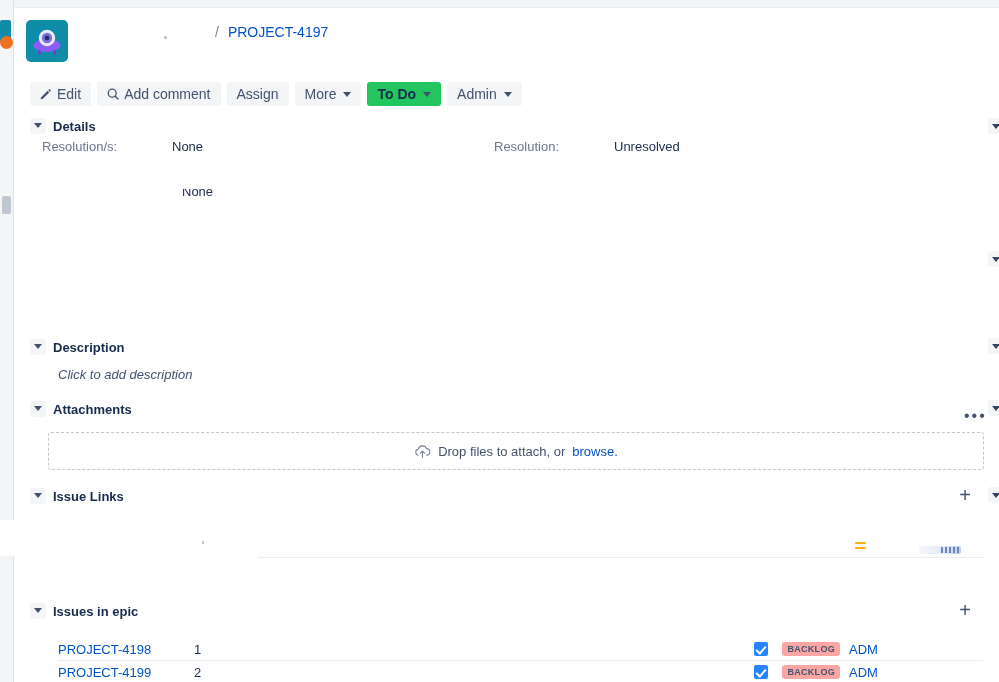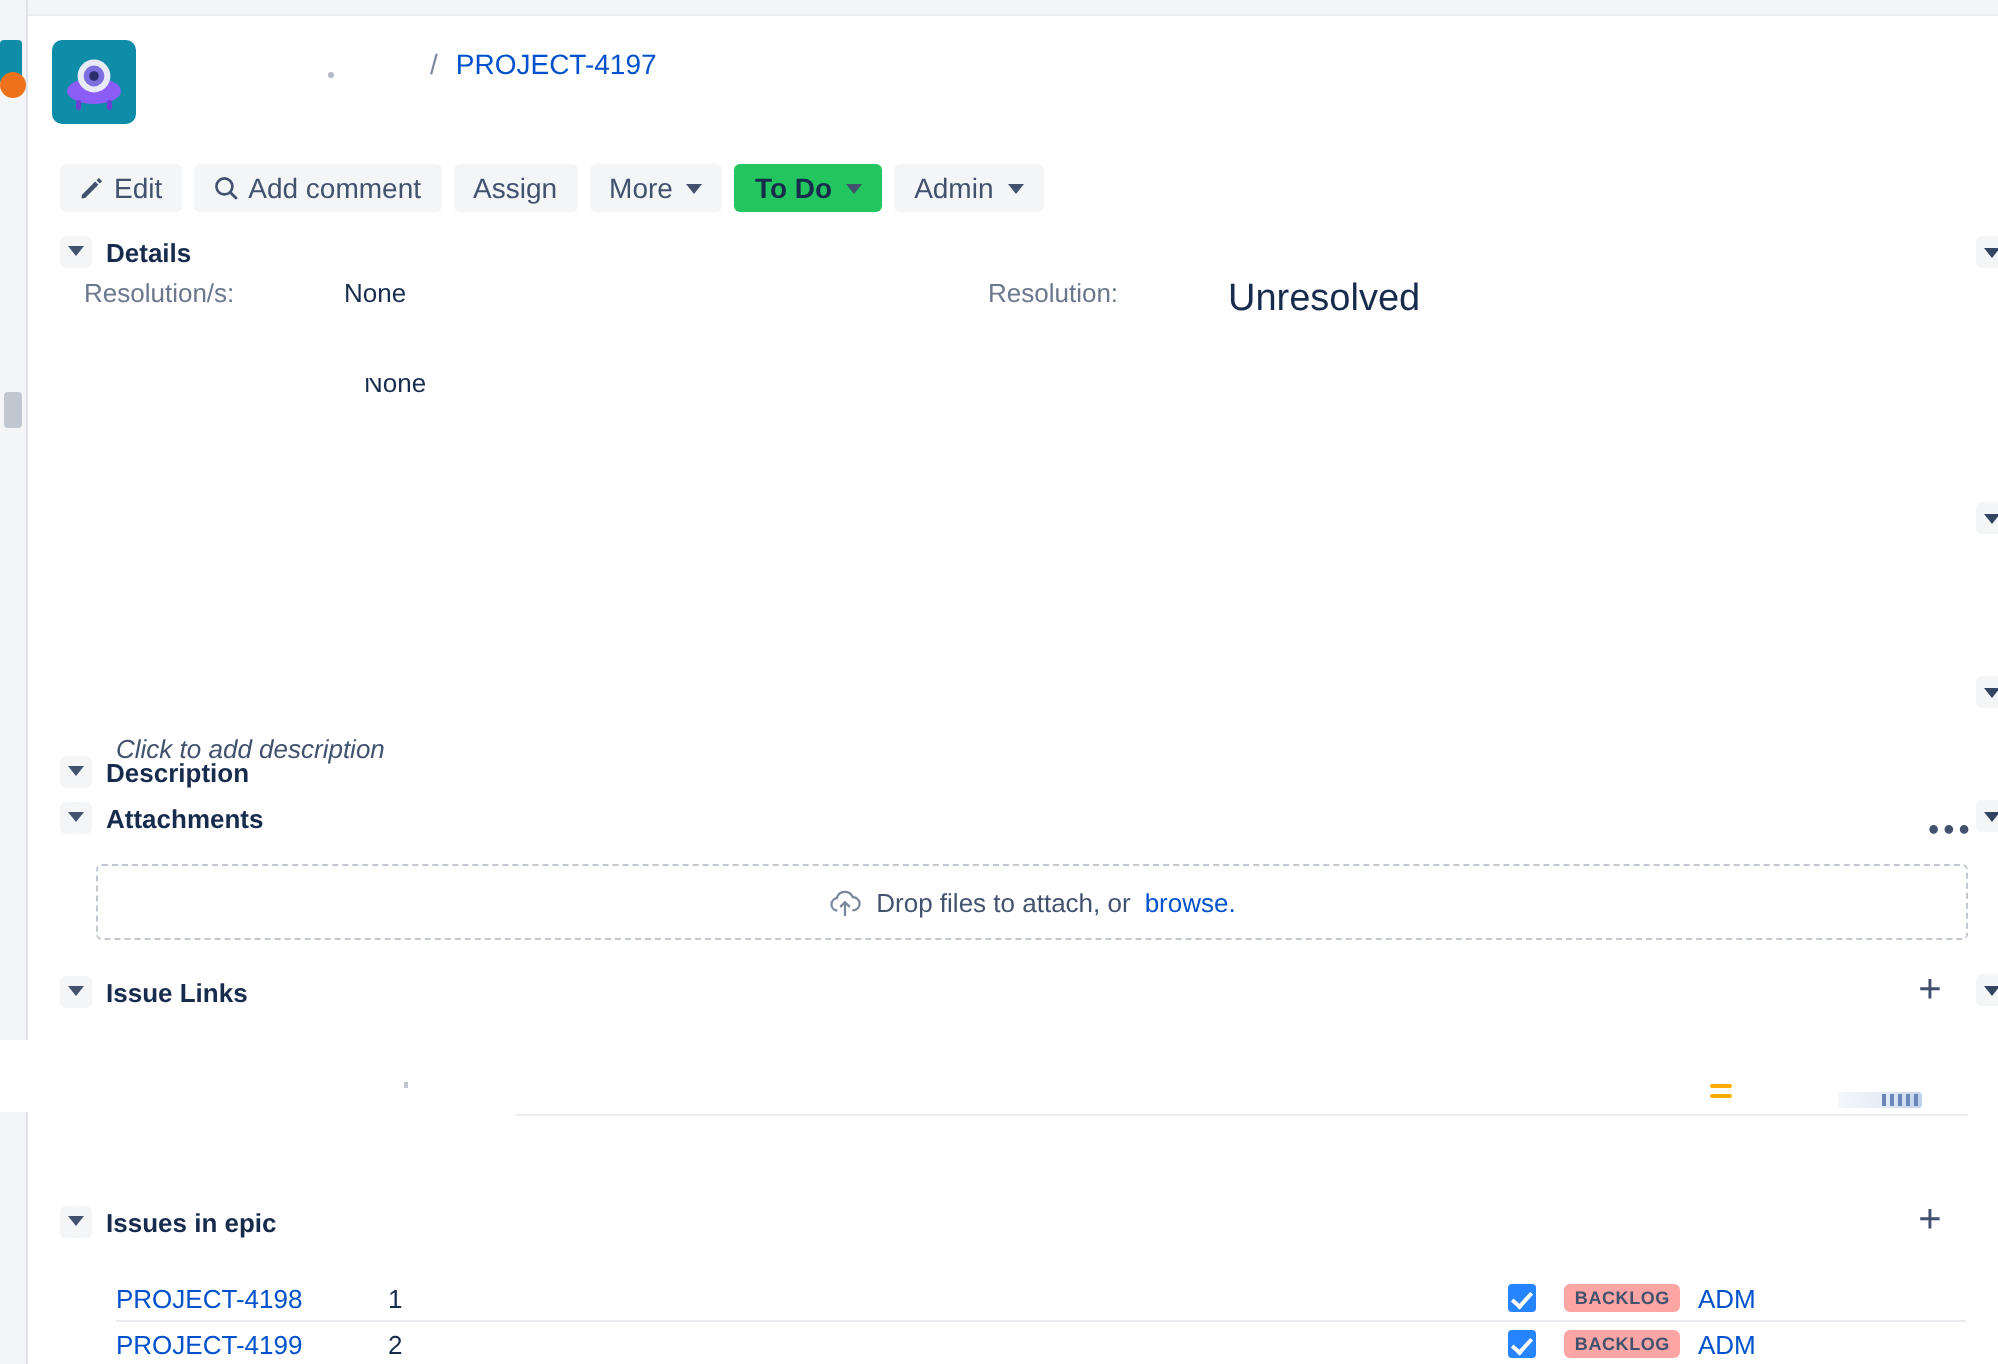--- a/index.html
+++ b/index.html
@@ -167,21 +167,21 @@
   .dl-value { font-size: 13px; color: #172b4d; display: flex; align-items: center; gap: 5px; }
   #epic-type-icon {
     width: 14px; height: 14px;
     background: #6554c0;
     border-radius: 3px;
     display: inline-flex; align-items: center; justify-content: center;
     flex: none;
   }
   #details-right { position: absolute; left: 480px; top: 131px; display: flex; }
   #resolution-label { width: 120px; color: #6b778c; font-size: 13px; }
-  #resolution-value { font-size: 19px; color: #172b4d; }
+  #resolution-value { font-size: 13px; color: #172b4d; }
 
   
   #priority-none-clip {
     position: absolute;
     left: 168px; top: 181px;
     width: 90px; height: 11px;
     overflow: hidden;
     color: #172b4d; font-size: 13px;
     line-height: 16px;
   }
@@ -395,21 +395,21 @@
 
   <div id="priority-none-clip">
     <span>None</span>
   </div>
 
   <div id="details-right">
     <span id="resolution-label">Resolution:</span>
     <span id="resolution-value">Unresolved</span>
   </div>
 
-  <div class="section-head" style="left:16px; top:331px;margin-top:39px;">
+  <div class="section-head" style="left:16px; top:331px;">
     <span class="twisty"></span>
     <span>Description</span>
   </div>
   <div id="description-hint">Click to add description</div>
 
   <div class="section-head" style="left:16px; top:393px;">
     <span class="twisty"></span>
     <span>Attachments</span>
   </div>
   <div id="attachments-more">•••</div>

